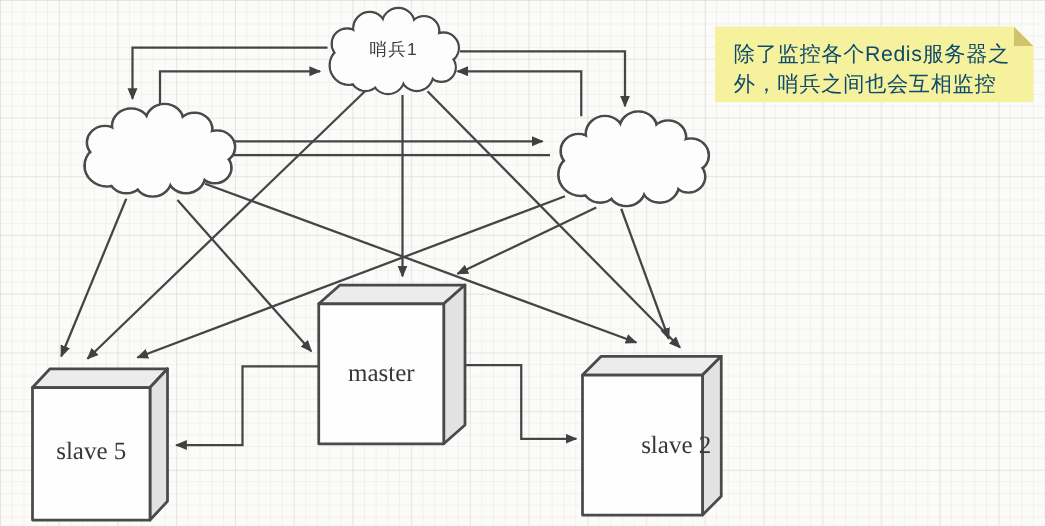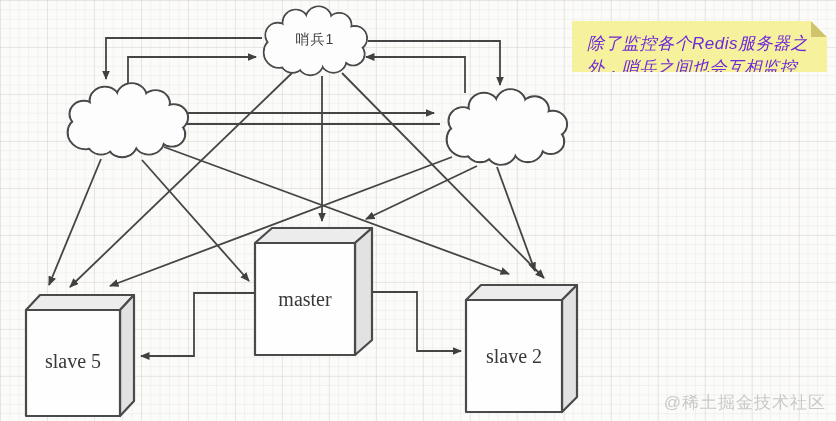--- a/index.html
+++ b/index.html
@@ -18,25 +18,25 @@
   .node-label{
     position:absolute; width:100px; text-align:center;
     font-size:14px; color:#3d3d3d; letter-spacing:1px;
   }
   .box-label{
     position:absolute; width:110px; text-align:center;
     font-family:"Liberation Serif", serif; font-weight:normal;
     font-size:20px; color:#383838;
   }
   .note{
-    position:absolute; left:572px; top:21px; width:255px; height:51px;
+    position:absolute; left:572px; top:21px; width:255px; height:61px;
     background:#f6f19d;
     clip-path:polygon(0 0, calc(100% - 16px) 0, 100% 16px, 100% 100%, 0 100%);
     box-sizing:border-box; padding:11px 10px 0 15px;
-    font-size:17px; line-height:1.42; color:#6d28d9; letter-spacing:.5px;font-style:italic;
+    font-size:17px; line-height:1.42; color:#0c4a6e; letter-spacing:.5px;
   }
   .note .fold{
     position:absolute; top:0; right:0; width:16px; height:16px;
     background:#cfc46b; clip-path:polygon(0 0, 100% 100%, 0 100%);
   }
   .watermark{
     position:absolute; right:10px; bottom:7px;
     font-size:17px; color:#c9c9c9; letter-spacing:1px;
   }
 </style>
@@ -119,23 +119,22 @@
         <polygon points="562,300 577,285 577,397 562,412" fill="#e2e2e2"></polygon>
         <rect x="466" y="300" width="96" height="112" fill="#fefefe"></rect>
       </g>
     </g>
   </svg>
 
   <div class="node-label" style="left:265px; top:31px;">哨兵1</div>
 
   <div class="box-label" style="left:250px; top:288px;">master</div>
   <div class="box-label" style="left:18px; top:350px;">slave 5</div>
-  <div class="box-label" style="left:459px; top:345px;">slave 2</div>
+  <div class="box-label" style="left:459px; top:345px;text-align:right;">slave 2</div>
 
   <div class="note">
     <span class="fold"></span>
     <div>除了监控各个Redis服务器之</div>
     <div>外，哨兵之间也会互相监控</div>
   </div>
 
-  <div class="watermark">@稀土掘金技术社区</div>
 
 </div>
 
 </body></html>

